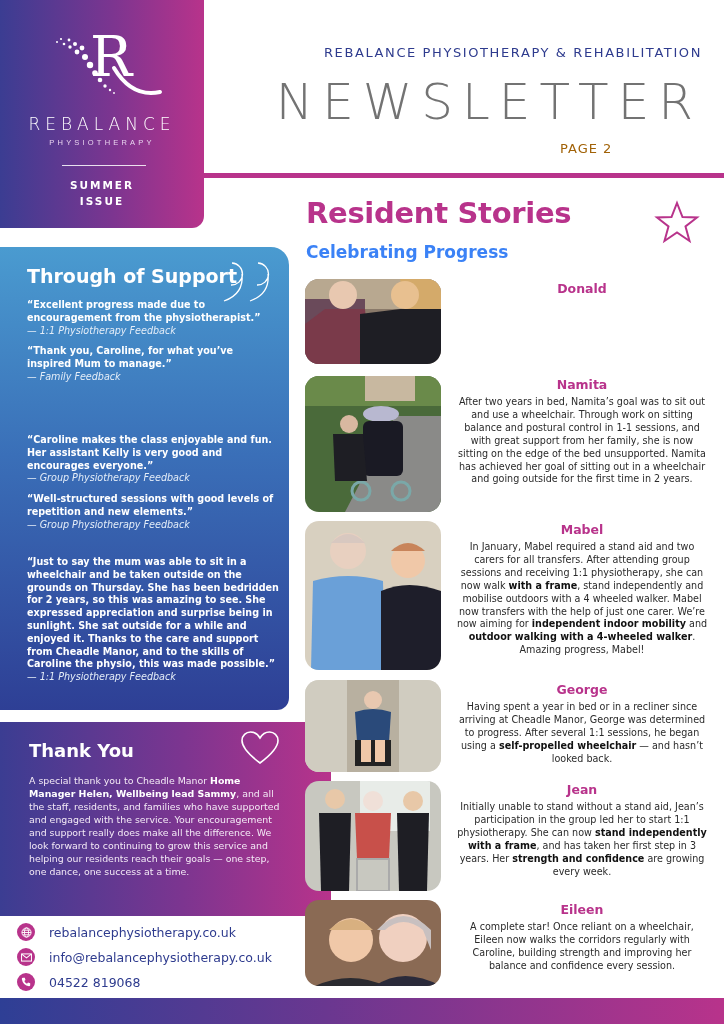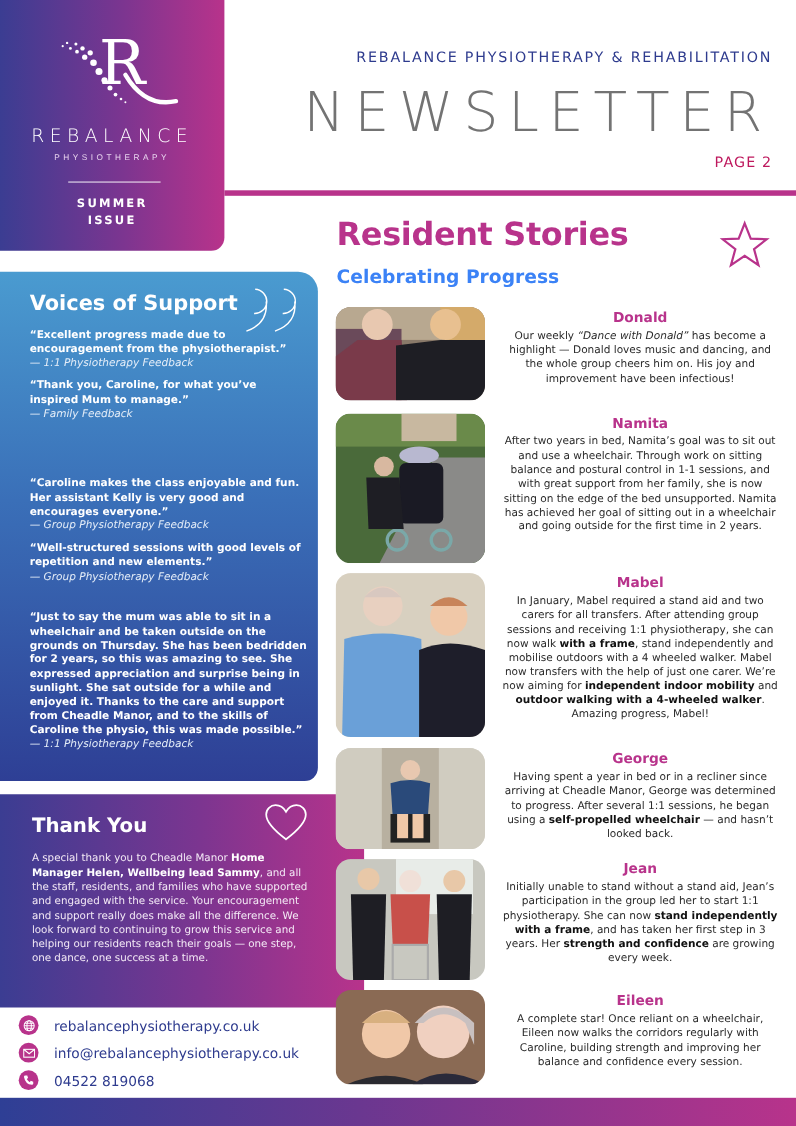--- a/index.html
+++ b/index.html
@@ -34,22 +34,22 @@
     .org-title {
       position: absolute; left: 306px; top: 45px; width: 396px; text-align: right;
       font-family: "DejaVu Sans", sans-serif; font-size: 13px; letter-spacing: 1.6px; color: #2e3b8e;
     }
     .news-title {
       position: absolute; left: 270px; top: 72px; width: 432px; text-align: right;
       font-family: "DejaVu Sans", sans-serif; font-weight: 200; font-size: 50px; letter-spacing: 9px;
       color: #737373; line-height: 60px;
     }
     .page-num {
-      position: absolute; left: 560px; top: 141px; width: 142px; text-align: right;
-      font-family: "DejaVu Sans", sans-serif; font-size: 13px; letter-spacing: 1px; color: #be185d;
+      position: absolute; left: 560px; top: 141px; width: 142px; 
+      font-family: "DejaVu Sans", sans-serif; font-size: 13px; letter-spacing: 1px; color: #a16207;
     }
     .header-rule { position: absolute; left: 204px; top: 173px; width: 520px; height: 5px; background: #b8338b; }
 
     
     .section-title {
       position: absolute; left: 306px; top: 196px;
       font-family: "DejaVu Sans", sans-serif; font-weight: bold; font-size: 29px; color: #b8338b;
       letter-spacing: -0.3px;
     }
     .section-sub {
@@ -164,21 +164,21 @@
 <div class="page-num">PAGE 2</div>
 <div class="header-rule"></div>
 
 <div class="section-title">Resident Stories</div>
 <div class="section-sub">Celebrating Progress</div>
 <svg class="star-icon" viewBox="0 0 46 46">
   <polygon points="23,3 28.5,17 43,17.5 31.5,26.5 35.5,41 23,32.5 10.5,41 14.5,26.5 3,17.5 17.5,17" fill="none" stroke="#b8338b" stroke-width="2" stroke-linejoin="miter"></polygon>
 </svg>
 
 <div class="voices-panel">
-  <div class="voices-title">Voices of Support</div>
+  <div class="voices-title">Through of Support</div>
   <svg class="quote-icon" viewBox="0 0 60 44">
     <g fill="none" stroke="#ffffff" stroke-width="1.3">
       <path d="M14 4 a11 11 0 1 1 -1 22 M24 15 q2 20 -18 27"></path>
       <path d="M40 4 a11 11 0 1 1 -1 22 M50 15 q2 20 -18 27"></path>
     </g>
   </svg>
   <div class="quote" style="top:52px">
     <span class="q-text">“Excellent progress made due to encouragement from the physiotherapist.”</span>
     <span class="q-src">— 1:1 Physiotherapy Feedback</span>
   </div>
@@ -310,21 +310,20 @@
     <path d="M24 30 Q46 8 68 30" fill="#d8b080"></path>
     <circle cx="98" cy="38" r="24" fill="#f0d0c0"></circle>
     <path d="M72 30 Q98 2 126 30 L126 50 L118 30 Q98 14 80 30 Z" fill="#c8c0c0"></path>
     <path d="M10 86 Q46 70 80 86 Z" fill="#2a2a30"></path>
     <path d="M70 86 Q98 66 136 86 Z" fill="#2a2a3a"></path>
   </svg>
 </div>
 
 <div class="story" style="top:281px">
   <span class="s-name">Donald</span>
-  <span class="s-body"><span>Our weekly </span><i>“Dance with Donald”</i><span> has become a highlight — Donald loves music and dancing, and the whole group cheers him on. His joy and improvement have been infectious!</span></span>
 </div>
 <div class="story" style="top:377px">
   <span class="s-name">Namita</span>
   <span class="s-body"><span>After two years in bed, Namita’s goal was to sit out and use a wheelchair. Through work on sitting balance and postural control in 1-1 sessions, and with great support from her family,  she is now sitting on the edge of the bed unsupported. Namita has achieved her goal of sitting out in a wheelchair and going outside for the first time in 2 years.</span></span>
 </div>
 <div class="story" style="top:522px">
   <span class="s-name">Mabel</span>
   <span class="s-body"><span>In January, Mabel required a stand aid and two carers for all transfers. After attending group sessions and receiving 1:1 physiotherapy, she can now walk </span><b>with a frame</b><span>, stand independently and mobilise outdoors with a 4 wheeled walker. Mabel now transfers with the help of just one carer. We’re now aiming for </span><b>independent indoor mobility</b><span> and </span><b>outdoor walking with a 4-wheeled walker</b><span>. Amazing progress, Mabel!</span></span>
 </div>
 <div class="story" style="top:682px">

